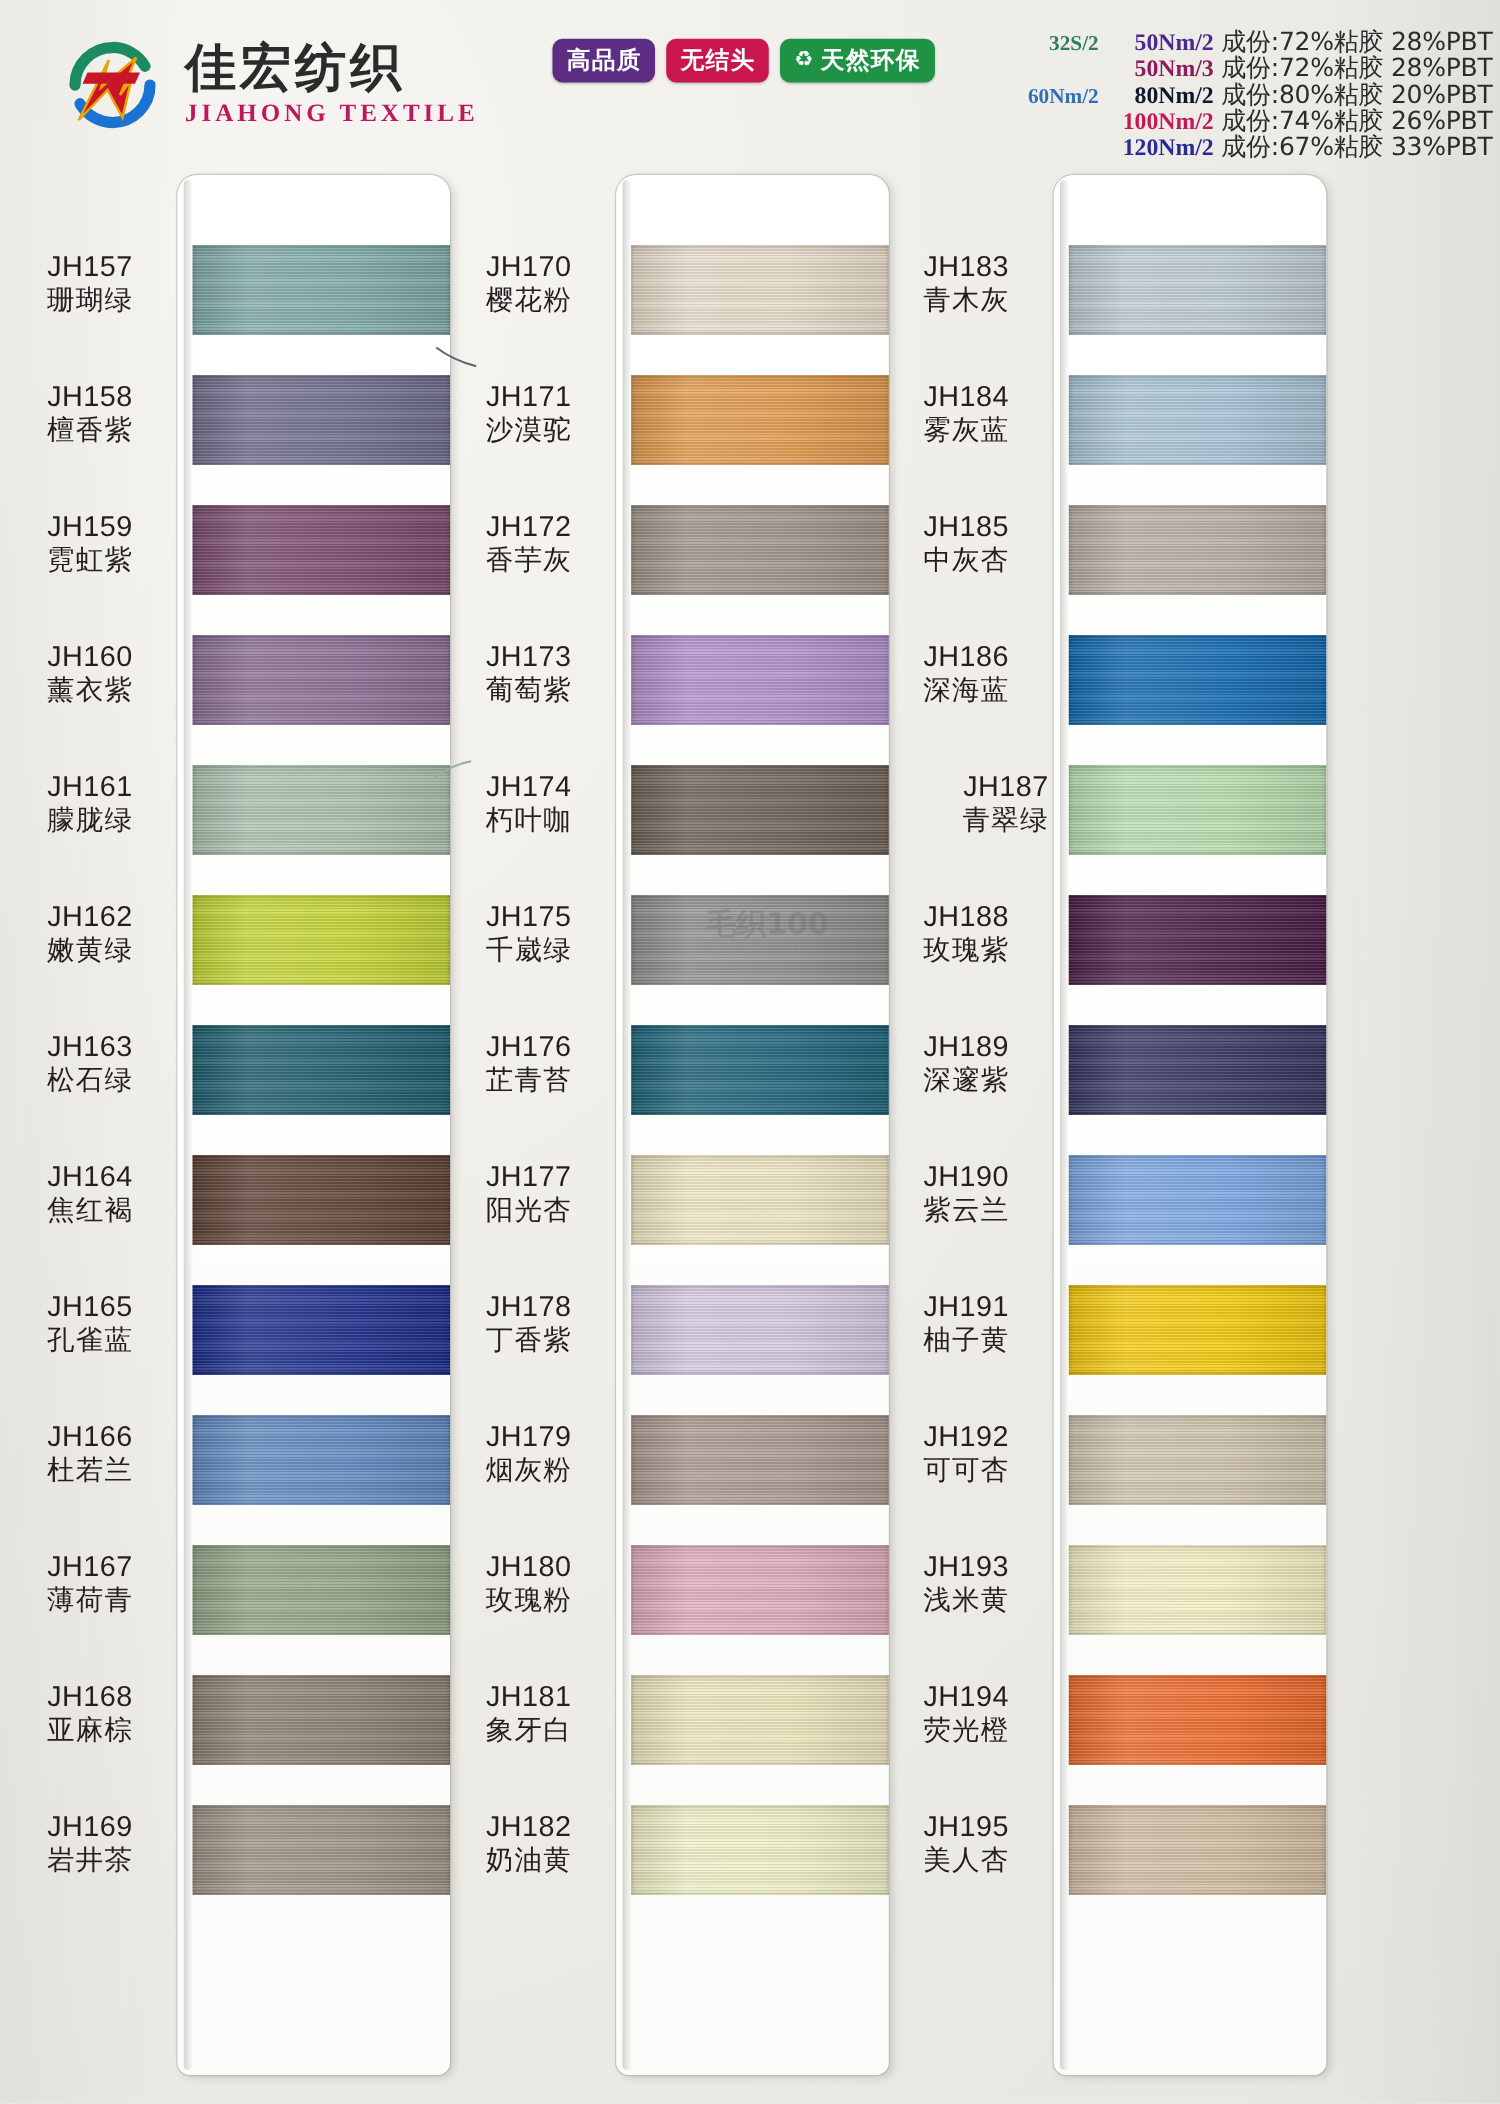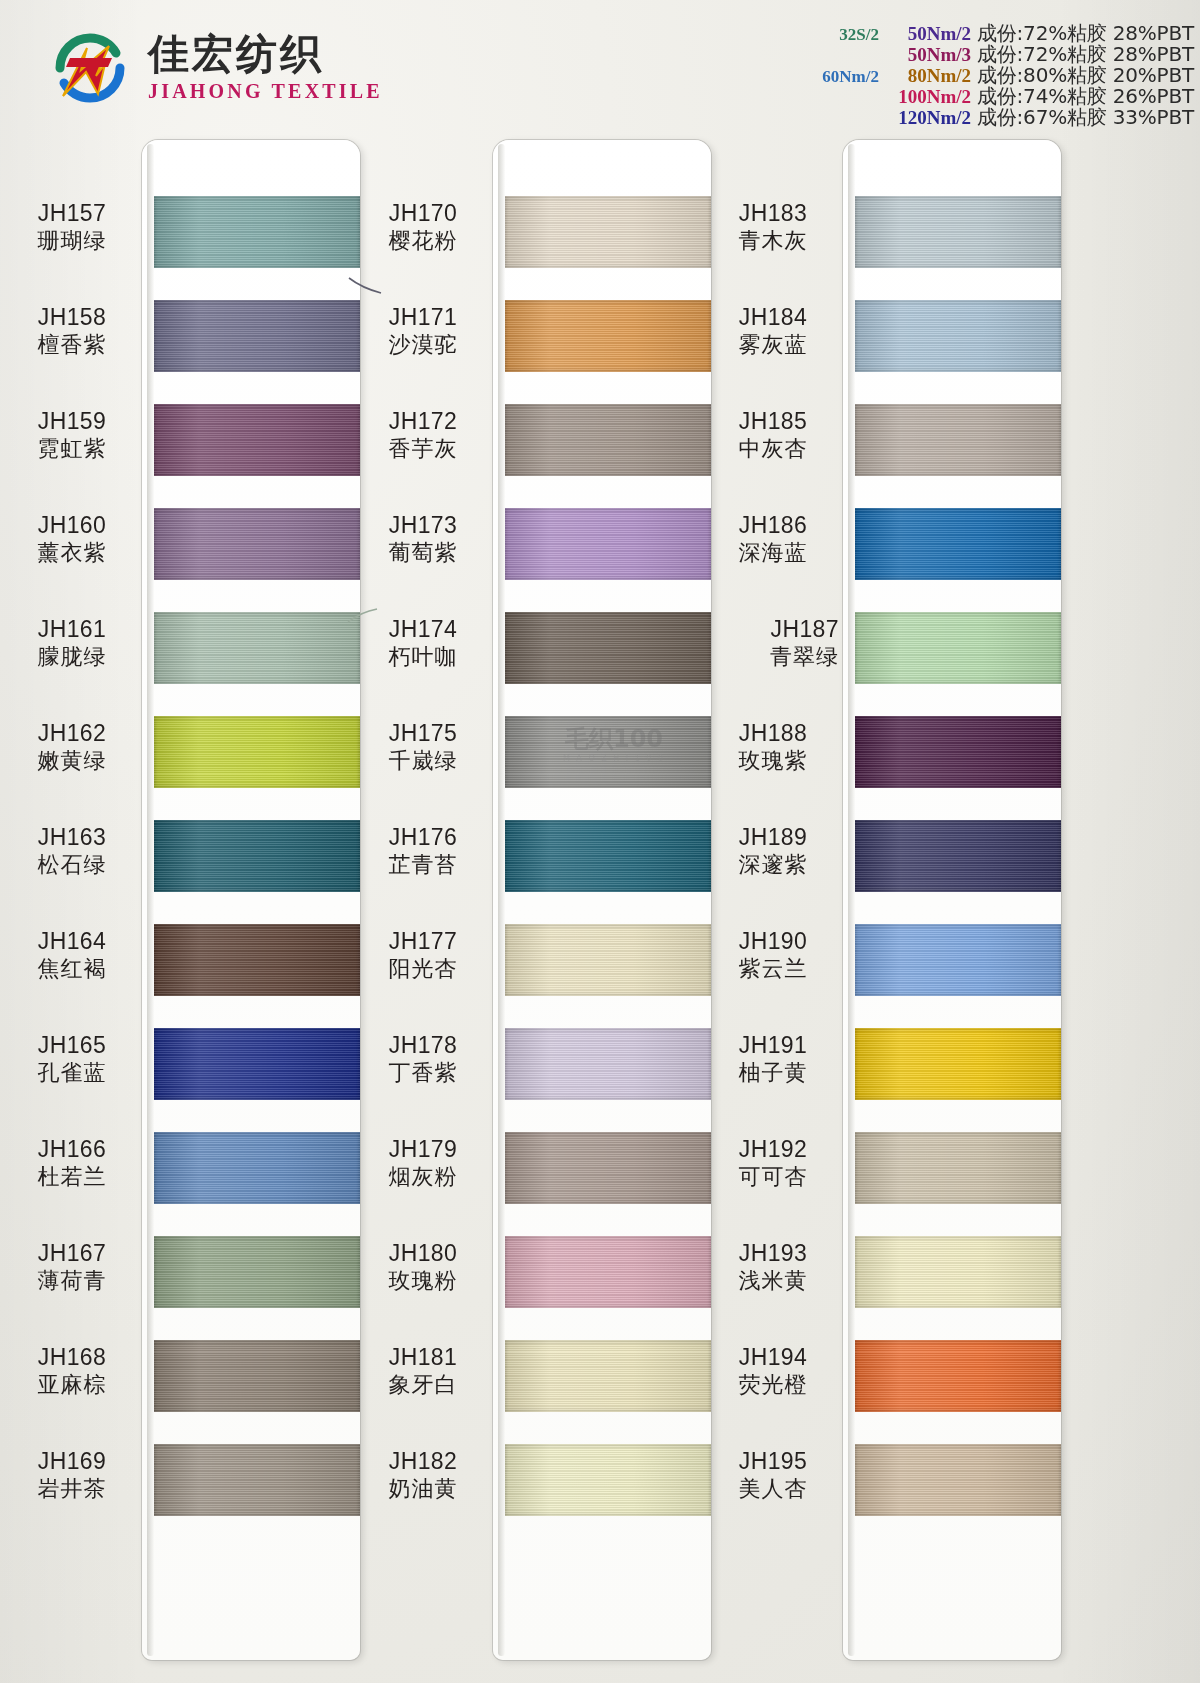--- a/index.html
+++ b/index.html
@@ -150,36 +150,48 @@
         <path d="M24 34 L66 34 L62 43 L20 43 Z" fill="#c8152a"></path>
       </svg>
     </div>
     <div class="logo-text">
       <span class="logo-cn">佳宏纺织</span>
       <span class="logo-en">JIAHONG TEXTILE</span>
     </div>
   </div>
 
   <div class="title-block">
+    <div class="badges">
+      <span class="badge b-purple">
+        <span>高品质</span>
+      </span>
+      <span class="badge b-red">
+        <span>无结头</span>
+      </span>
+      <span class="badge b-green">
+        <span class="recycle-glyph">♻</span>
+        <span>天然环保</span>
+      </span>
+    </div>
   </div>
 
   <div class="specs">
     <div class="spec-row">
       <span class="spec-left" style="color:#2f7d5e">32S/2</span>
       <span class="spec-mid" style="color:#4a2a8f">50Nm/2</span>
       <span class="spec-comp">成份:72%粘胶 28%PBT</span>
     </div>
     <div class="spec-row">
       <span class="spec-left" style="color:#2f7d5e"></span>
       <span class="spec-mid" style="color:#8e1b5a">50Nm/3</span>
       <span class="spec-comp">成份:72%粘胶 28%PBT</span>
     </div>
     <div class="spec-row">
       <span class="spec-left" style="color:#2f6fb8">60Nm/2</span>
-      <span class="spec-mid" style="color:#a16207">80Nm/2</span>
+      <span class="spec-mid" style="color:#0f172a">80Nm/2</span>
       <span class="spec-comp">成份:80%粘胶 20%PBT</span>
     </div>
     <div class="spec-row">
       <span class="spec-left" style="color:#2f7d5e"></span>
       <span class="spec-mid" style="color:#c21a56">100Nm/2</span>
       <span class="spec-comp">成份:74%粘胶 26%PBT</span>
     </div>
     <div class="spec-row">
       <span class="spec-left" style="color:#2f7d5e"></span>
       <span class="spec-mid" style="color:#2a2a93">120Nm/2</span>

